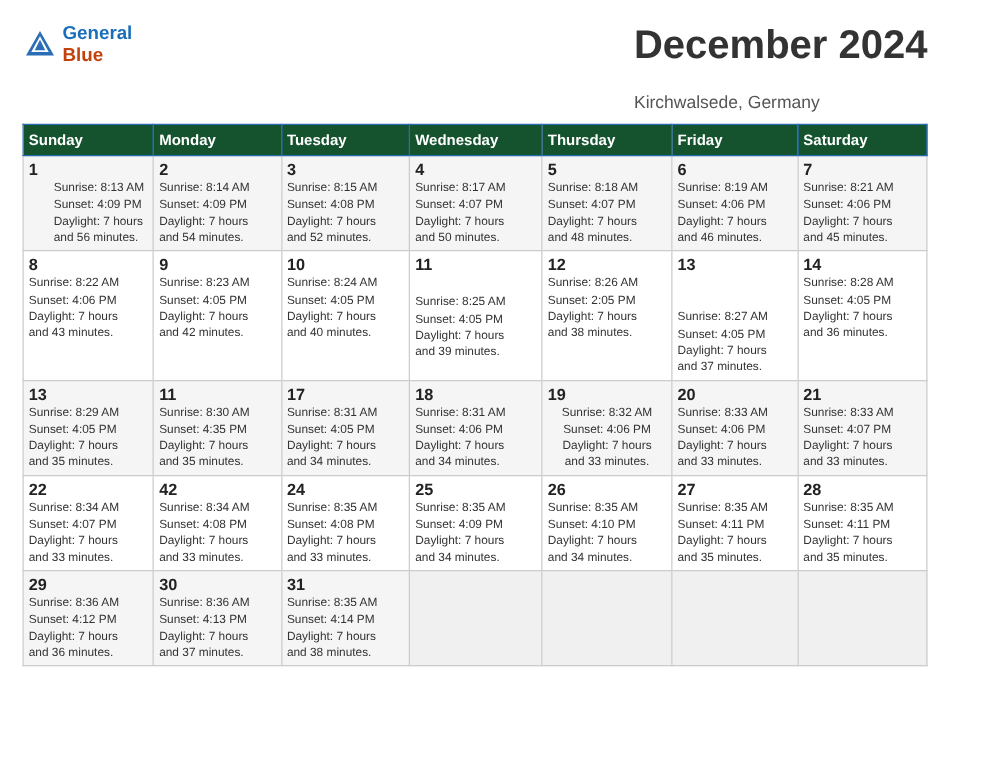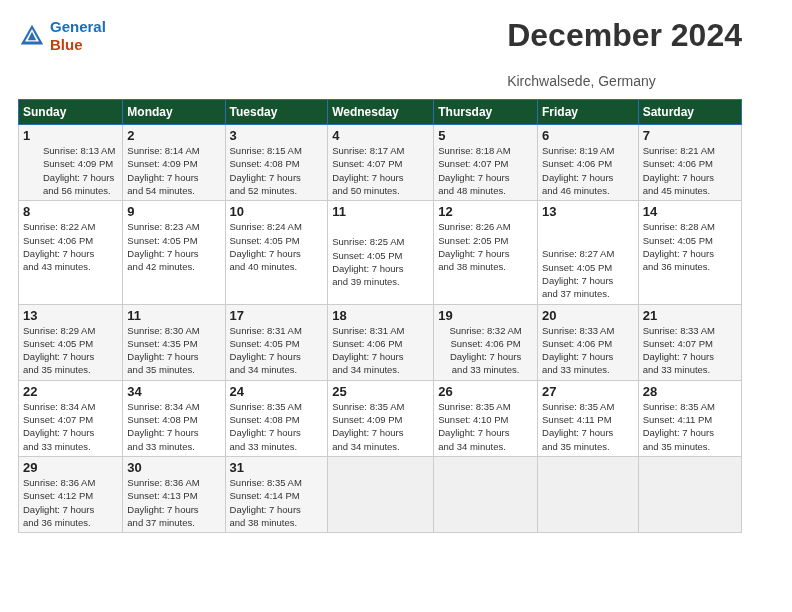--- a/index.html
+++ b/index.html
@@ -288,21 +288,21 @@
         </tr>
         <tr>
           <td>
             <span class="day-number">22</span>
             <div class="day-info" style="white-space: pre-line;">Sunrise: 8:34 AM
 Sunset: 4:07 PM
 Daylight: 7 hours
 and 33 minutes.</div>
           </td>
           <td>
-            <span class="day-number">34</span>
+            <span class="day-number">42</span>
             <div class="day-info" style="white-space: pre-line;">Sunrise: 8:34 AM
 Sunset: 4:08 PM
 Daylight: 7 hours
 and 33 minutes.</div>
           </td>
           <td>
             <span class="day-number">24</span>
             <div class="day-info" style="white-space: pre-line;">Sunrise: 8:35 AM
 Sunset: 4:08 PM
 Daylight: 7 hours

